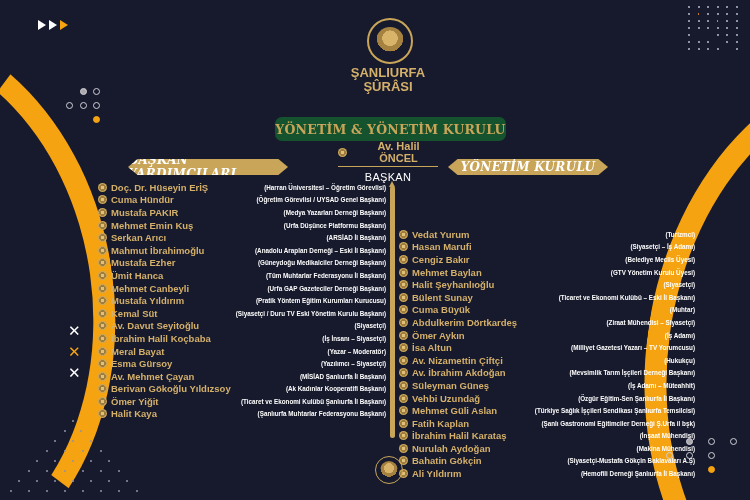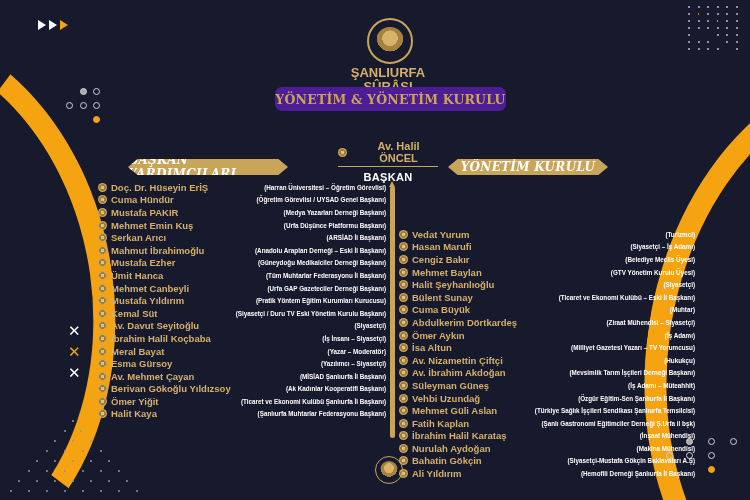--- a/index.html
+++ b/index.html
@@ -17,25 +17,25 @@
   .dots-tr { position:absolute; left:688px; top:6px; display:grid; grid-template-columns:repeat(6,9.5px); grid-auto-rows:7px; }
   .dots-tr i { width:2.3px; height:2.3px; background:#8f92a6; display:block; }
   .dots-bl { position:absolute; left:8px; top:420px; width:150px; height:80px; }
   .dots-bl i { position:absolute; width:2px; height:2px; background:#8f92a6; border-radius:50%; }
   .xs { position:absolute; left:68px; top:324px; display:flex; flex-direction:column; gap:6px; }
   .xmark { color:#fff; font-weight:bold; font-size:15px; line-height:15px; font-family:"DejaVu Sans", sans-serif; }
   .xmark.orange { color:#f6a311; }
   .logo { position:absolute; left:367px; top:18px; width:42px; height:42px; border-radius:50%; border:2px solid #c9a55a; display:flex; align-items:center; justify-content:center; }
   .logo-inner { width:28px; height:28px; border-radius:50%; background:radial-gradient(circle at 50% 40%, #d7b46a 0 35%, #a5823f 36% 60%, transparent 61%); }
   .logo-text { position:absolute; left:340px; top:66px; width:96px; text-align:center; color:#d4b06a; font-family:"Liberation Sans", sans-serif; font-weight:bold; font-size:13px; line-height:14px; }
-  .title-box { position:absolute; left:275px; top:87px; width:231px; height:24px; background:#4c1d95; border-radius:7px; display:flex; align-items:center; justify-content:center; }
+  .title-box { position:absolute; left:275px; top:117px; width:231px; height:24px; background:#14532d; border-radius:7px; display:flex; align-items:center; justify-content:center; }
   .title-box span { color:#c9a55a; font-family:"DejaVu Serif", serif; font-weight:bold; font-size:12.5px; letter-spacing:0.2px; }
   .president { position:absolute; left:338px; top:140px; width:100px; text-align:center; }
   .pres-name { color:#d4b06a; font-weight:bold; font-size:11px; font-family:"Liberation Sans", sans-serif; display:flex; align-items:center; justify-content:center; gap:12px; border-bottom:1px solid #c9a55a; padding-bottom:2px; }
-  .pres-role { color:#fff; font-weight:bold; font-size:11px; font-family:"Liberation Sans", sans-serif; margin-top:4px; letter-spacing:0.3px; }
+  .pres-role { color:#fff; font-weight:normal; font-size:11px; font-family:"Liberation Sans", sans-serif; margin-top:4px; letter-spacing:0.3px; }
   .banner { position:absolute; height:16px; background:#c9a55a; display:flex; align-items:center; justify-content:center; clip-path:polygon(6% 0,94% 0,100% 50%,94% 100%,6% 100%,0 50%); }
   .banner span { color:#fff; font-family:"DejaVu Serif", serif; font-weight:bold; font-size:12px; letter-spacing:0.3px;font-style:italic; }
   .banner-left { left:128px; top:159px; width:160px; }
   .banner-right { left:448px; top:159px; width:160px; }
   .list { position:absolute; display:flex; flex-direction:column; }
   .list-left { left:98px; top:181px; width:288px; }
   .list-right { left:399px; top:181px; width:296px;margin-top:47px; }
   .row { display:flex; align-items:center; justify-content:space-between; height:12.6px; }
   .name-wrap { display:flex; align-items:center; gap:4px; white-space:nowrap; }
   .bullet { width:9px; height:9px; border-radius:50%; background:radial-gradient(circle, #e1c07a 0 30%, #9f7d3d 31% 55%, #c9a55a 56%); flex-shrink:0; }

